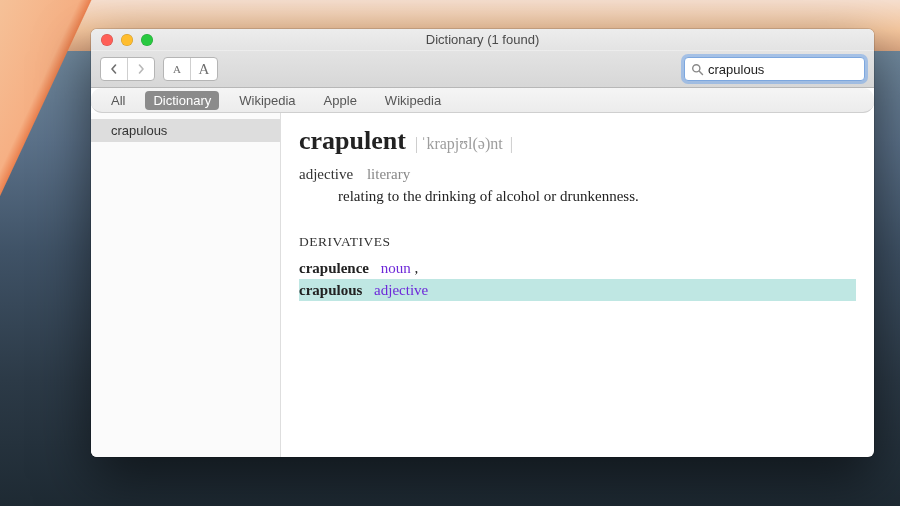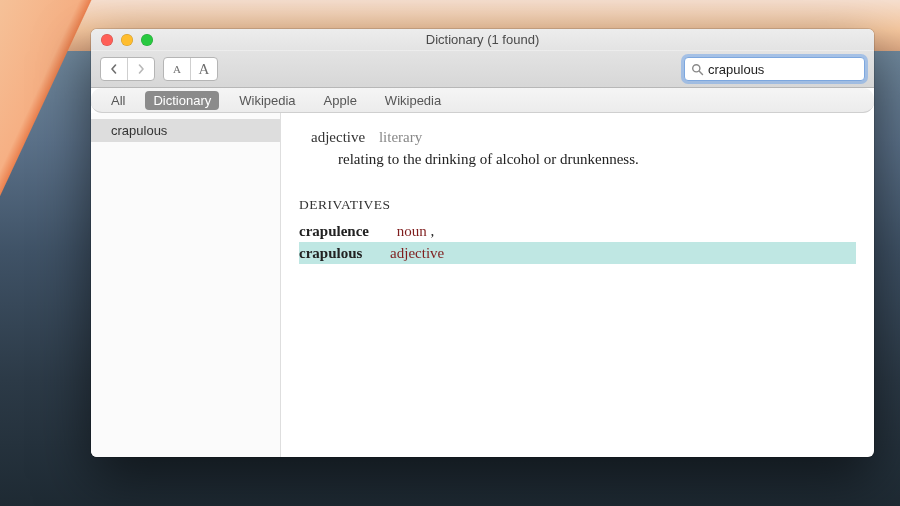--- a/index.html
+++ b/index.html
@@ -136,34 +136,34 @@
     color:#222; font-size:15px; line-height:1.35;
   }
   .headword{
     display:flex; align-items:baseline; gap:6px;
     margin-bottom:6px;
   }
   .headword .word{ font-size:26px; font-weight:600; }
   .headword .pron{ color:#9d9d9d; font-size:16px; }
   .headword .bar{ color:#c4c4c4; padding:0 3px; }
 
-  .posline{ margin:4px 0 2px 12px; }
+  .posline{ margin:4px 0 2px 0; }
   .posline .pos{ color:#333; }
   .posline .reg{ color:#888; margin-left:10px; }
 
   .def{ margin-bottom:26px;margin-left:39px; }
 
   .secthead{
     font-size:13.5px; letter-spacing:0.5px; color:#333;
     margin:12px 0 6px 0;
   }
   .deriv{ }
   .deriv .line{ padding:1px 0;}
   .deriv .hw{ font-weight:700; }
-  .deriv .pos{ color:#7f1d1d; margin-left:24px;}
+  .deriv .pos{ color:#6d28d9; margin-left:8px;}
   .deriv .highlight{ background:#bfe7e3; display:inline-block; width:100%; box-sizing:border-box;}
 
   .origin{ margin-top:28px; }
   .origin .lbl{ font-size:14px; margin-right:6px;}
   .origin b{ font-weight:700; font-style:italic;}
 
   
   .content::-webkit-scrollbar{width:0;}
 </style>
 </head>
@@ -218,20 +218,26 @@
       <span class="item">Apple</span>
       <span class="item">Wikipedia</span>
     </div>
 
     <div class="body">
       <div class="sidebar">
         <div class="row selected">crapulous</div>
       </div>
 
       <div class="content">
+        <div class="headword">
+          <span class="word">crapulent</span>
+          <span class="pron">
+            <span class="bar">|</span><span>ˈkrapjʊl(ə)nt</span><span class="bar"> |</span>
+          </span>
+        </div>
         <div class="posline">
           <span class="pos">adjective</span>
           <span class="reg">literary</span>
         </div>
         <div class="def">relating to the drinking of alcohol or drunkenness.</div>
 
         <div class="secthead">DERIVATIVES</div>
         <div class="deriv">
           <div class="line">
             <span class="hw">crapulence</span>

